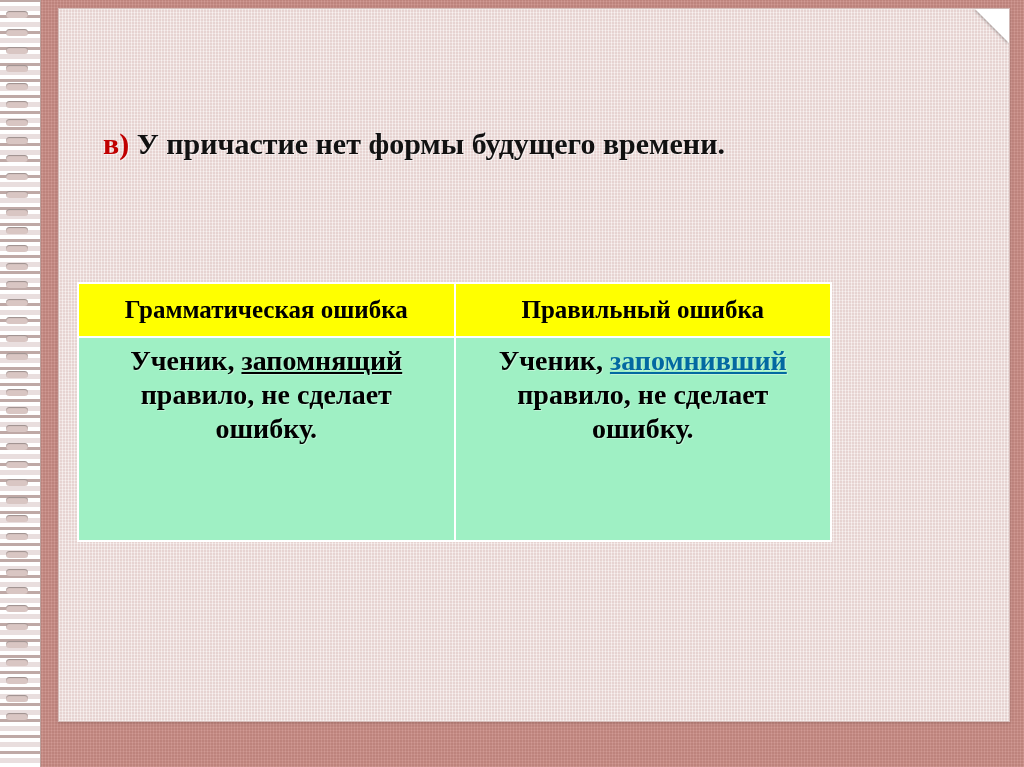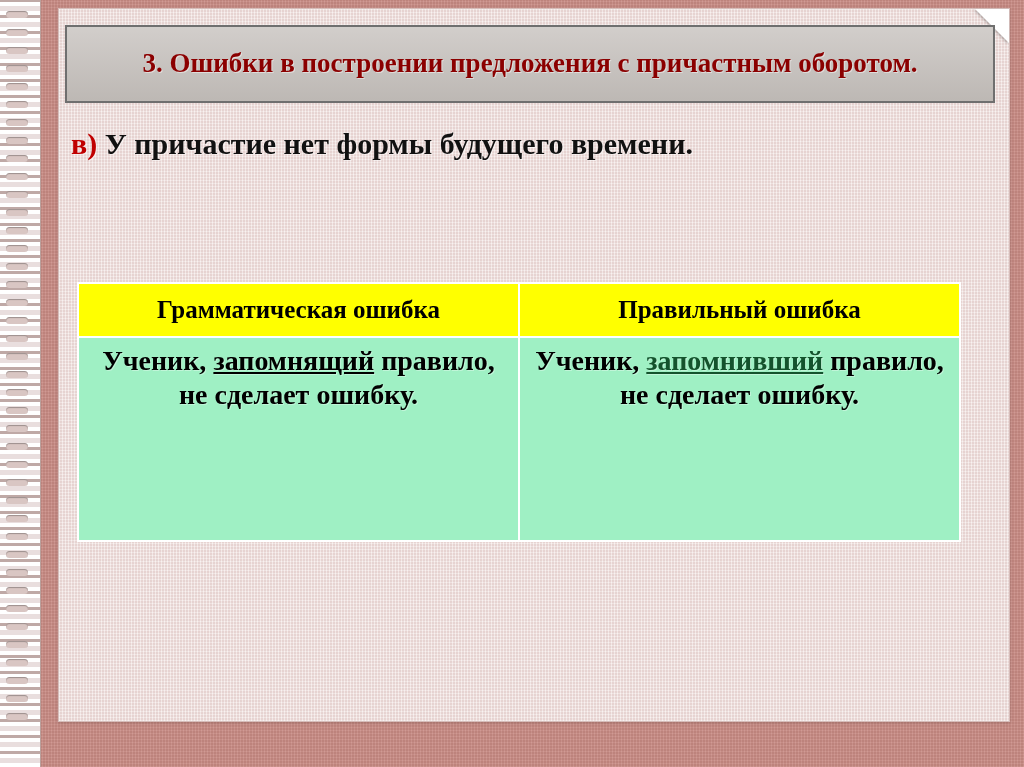--- a/index.html
+++ b/index.html
@@ -121,31 +121,32 @@
   
   .subtitle {
     position: absolute;
     left: 12px;
     top: 118px;
     width: 920px;
     font-size: 30px;
     font-weight: bold;
     color: #111111;
     text-shadow: 1px 1px 0 rgba(255,255,255,0.5);
+    padding-left: 32px;
   }
   .subtitle .marker {
     color: #c00000;
   }
 
   
   .table {
     position: absolute;
     left: 18px;
     top: 273px;
-    width: 884px;
+    width: 755px;
     border-collapse: collapse;
     table-layout: fixed;
   }
   .table th, .table td {
     border: 2px solid #ffffff;
     padding: 6px 10px;
     vertical-align: top;
   }
   .table th {
     background: #ffff00;
@@ -163,21 +164,21 @@
     font-weight: bold;
     line-height: 1.22;
     height: 190px;
     text-shadow: 1px 1px 0 rgba(255,255,255,0.35);
     text-align: center;
   }
   .u-underline {
     text-decoration: underline;
   }
   .u-red {
-    color: #14532d;
+    color: #0369a1;
     text-decoration: underline;
   }
 </style>
 </head>
 <body>
 
 <div class="slide">
   <div class="slide-bg"></div>
 
   <div class="binding">
@@ -221,23 +222,20 @@
         <i></i>
         <i></i>
         <i></i>
         <i></i>
     </div>
   </div>
 
   <div class="page">
     <div class="fold"></div>
 
-    <div class="title-box">
-      <div class="title-text">3. Ошибки в построении предложения с причастным оборотом.</div>
-    </div>
 
     <div class="subtitle">
       <span class="marker">в)</span><span> У причастие нет формы будущего времени.</span>
     </div>
 
     <table class="table">
       <thead>
         <tr>
           <th>Грамматическая ошибка</th>
           <th>Правильный ошибка</th>

